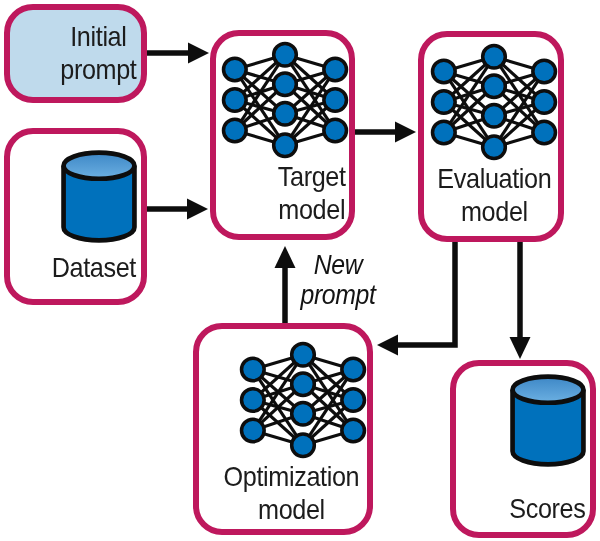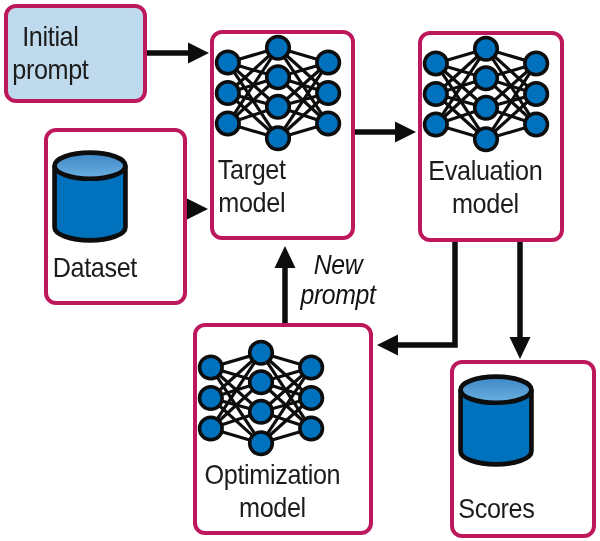--- a/index.html
+++ b/index.html
@@ -9,37 +9,37 @@
     color: #1c1c1c;
   }
   .canvas { position: relative; width: 600px; height: 541px; overflow: hidden; background: #fff; }
 
   .arrows { position: absolute; left: 0; top: 0; width: 600px; height: 541px; }
   .astroke { fill: none; stroke: #0d0d0d; stroke-width: 5.5; }
   .ahead  { fill: #0d0d0d; stroke: none; }
 
   .node {
     position: absolute; box-sizing: border-box;
-    border: 4px solid #be185d; border-radius: 12px;
+    border: 6px solid #be185d; border-radius: 29px;
     background: #ffffff;
     display: flex; flex-direction: column;
-    align-items: flex-start; justify-content: center;
+    align-items: flex-end; justify-content: center;
   }
   .node .label {
     text-align: center; font-size: 28px; line-height: 1.17;
     letter-spacing: -0.4px; color: #1c1c1c;
     transform: scaleX(0.9); transform-origin: 50% 50%;
     white-space: nowrap;
   }
   .ln { display: block; }
 
   #node-initial-prompt { left: 4px; top: 4px; width: 143px; height: 99px; background: #bfdaec; }
-  #node-dataset        { left: 4px; top: 128px; width: 143px; height: 177px; justify-content: center; gap: 7px; margin-left: 40px; }
-  #node-target-model   { left: 210px; top: 30px; width: 145px; height: 210px; justify-content: flex-start; }
-  #node-evaluation-model { left: 418px; top: 31px; width: 146px; height: 211px; justify-content: flex-start; padding-top: 0; }
+  #node-dataset        { left: 4px; top: 128px; width: 143px; height: 177px; justify-content: center; gap: 7px; }
+  #node-target-model   { left: 210px; top: 30px; width: 145px; height: 210px; justify-content: flex-start; padding-top: 5px; }
+  #node-evaluation-model { left: 418px; top: 31px; width: 146px; height: 211px; justify-content: flex-start; padding-top: 6px; }
   #node-optimization-model { left: 193px; top: 323px; width: 180px; height: 212px; justify-content: flex-start; padding-top: 12px; }
   #node-scores         { left: 450px; top: 360px; width: 146px; height: 178px; justify-content: center; gap: 24px; }
 
   .nn-icon { width: 128px; height: 120px; flex: 0 0 auto; }
   .db-icon { width: 84px; height: 97px; flex: 0 0 auto; }
 
   .edge-label {
     position: absolute; left: 291px; top: 251px; width: 94px;
     font-size: 27px; line-height: 1.1; font-style: italic;
     text-align: center; letter-spacing: -0.4px;

